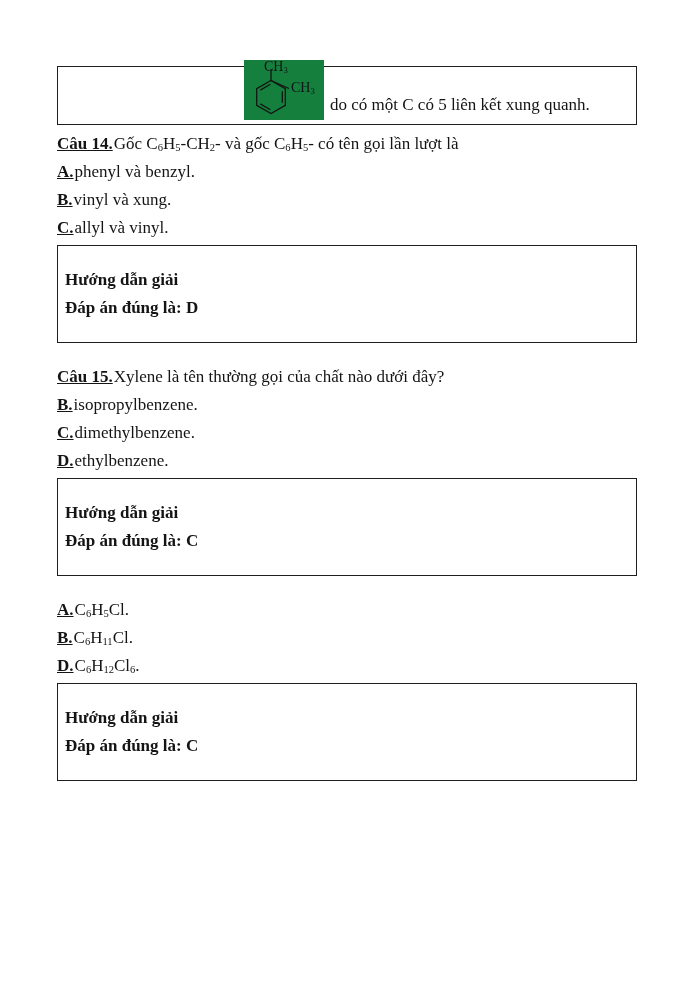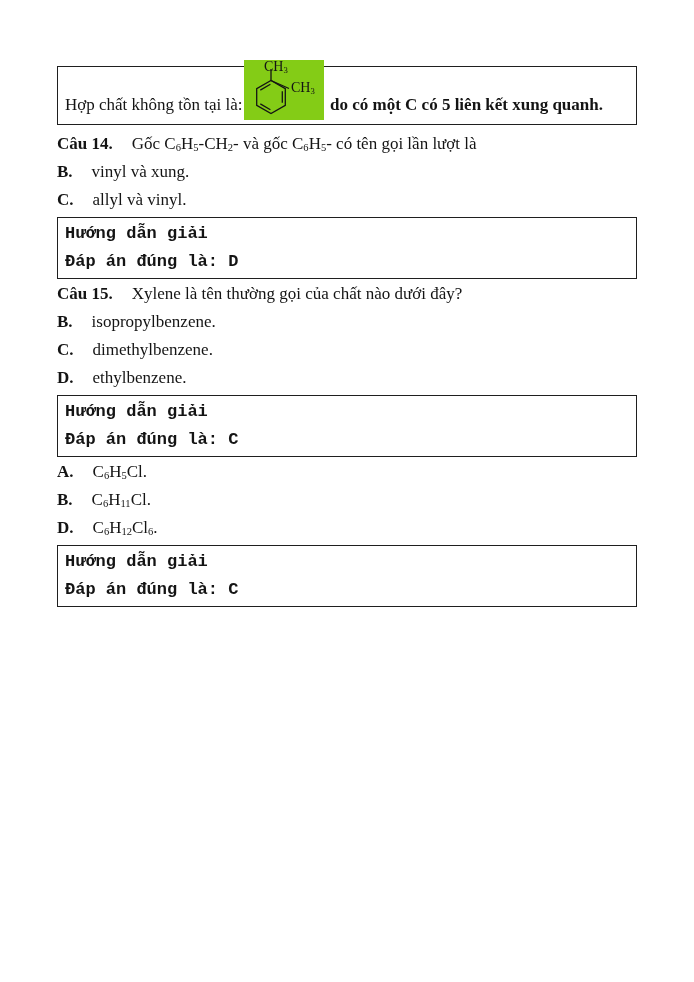--- a/index.html
+++ b/index.html
@@ -16,21 +16,21 @@
   }
   .page {
     width: 580px;
     margin: 66px 57px 0 57px;
   }
   .para {
     margin: 0;
     font-size: 17px;
     line-height: 28px;
   }
-  .para .lbl { margin-right: 19px; }
+  .para .lbl { margin-right: 1px; text-decoration: underline; }
   sub {
     font-size: 0.62em;
     line-height: 0;
     vertical-align: -0.22em;
   }
   
   .note-box {
     position: relative;
     box-sizing: border-box;
     width: 100%;
@@ -44,29 +44,28 @@
     bottom: 9px;
     font-size: 17px;
     white-space: nowrap;
   }
   .note-after {
     position: absolute;
     left: 272px;
     bottom: 9px;
     font-size: 17px;
     white-space: nowrap;
-    font-weight: bold;
   }
   .structure {
     position: absolute;
     left: 186px;
     top: -7px;
     width: 80px;
     height: 60px;
-    background: #84cc16;
+    background: #15803d;
   }
   .structure svg {
     position: absolute;
     left: 0;
     top: 0;
   }
   .methyl {
     position: absolute;
     font-size: 14px;
     line-height: 14px;
@@ -74,32 +73,30 @@
   }
   .methyl-top { left: 20px; top: 0px; }
   .methyl-right { left: 47px; top: 21px; }
   
   .q-text.justify { text-align: justify; }
   
   .solution-box {
     box-sizing: border-box;
     width: 100%;
     border: 1.5px solid #1f1f1f;
-    padding: 2px 7px;
-    margin: 3px 0 1px 0;
-    font-family: Liberation Mono, monospace;
+    padding: 20px 7px;
+    margin: 3px 0 20px 0;
   }
 </style>
 </head>
 <body>
 
 <div class="page">
 
   <div class="note-box">
-    <span class="note-before">Hợp chất không tồn tại là:</span>
     <div class="structure">
       <svg width="80" height="60" viewBox="0 0 80 60">
 
         <path d="M27,20.5 L41.3,28.75 L41.3,45.25 L27,53.5 L12.7,45.25 L12.7,28.75 Z" fill="none" stroke="#141414" stroke-width="1.3"></path>
 
         <line x1="16.3" y1="30.1" x2="26.4" y2="24.3" stroke="#141414" stroke-width="1.3"></line>
         <line x1="26.4" y1="49.7" x2="16.3" y2="43.9" stroke="#141414" stroke-width="1.3"></line>
         <line x1="38.3" y1="31.2" x2="38.3" y2="42.8" stroke="#141414" stroke-width="1.3"></line>
 
         <line x1="27" y1="20.5" x2="27" y2="9" stroke="#141414" stroke-width="1.3"></line>
@@ -109,20 +106,21 @@
       <span class="methyl methyl-top">CH<sub>3</sub></span>
       <span class="methyl methyl-right">CH<sub>3</sub></span>
     </div>
     <span class="note-after">do có một C có 5 liên kết xung quanh.</span>
   </div>
 
   <section>
     <p class="para q-text">
       <b class="lbl">Câu 14.</b><span>Gốc C<sub>6</sub>H<sub>5</sub>-CH<sub>2</sub>- và gốc C<sub>6</sub>H<sub>5</sub>- có tên gọi lần lượt là</span>
     </p>
+    <p class="para"><b class="lbl">A.</b><span>phenyl và benzyl.</span></p>
     <p class="para"><b class="lbl">B.</b><span>vinyl và xung.</span></p>
     <p class="para"><b class="lbl">C.</b><span>allyl và vinyl.</span></p>
     <div class="solution-box">
       <p class="para"><b>Hướng dẫn giải</b></p>
       <p class="para"><b>Đáp án đúng là: D</b></p>
     </div>
   </section>
 
   <section>
     <p class="para q-text">

